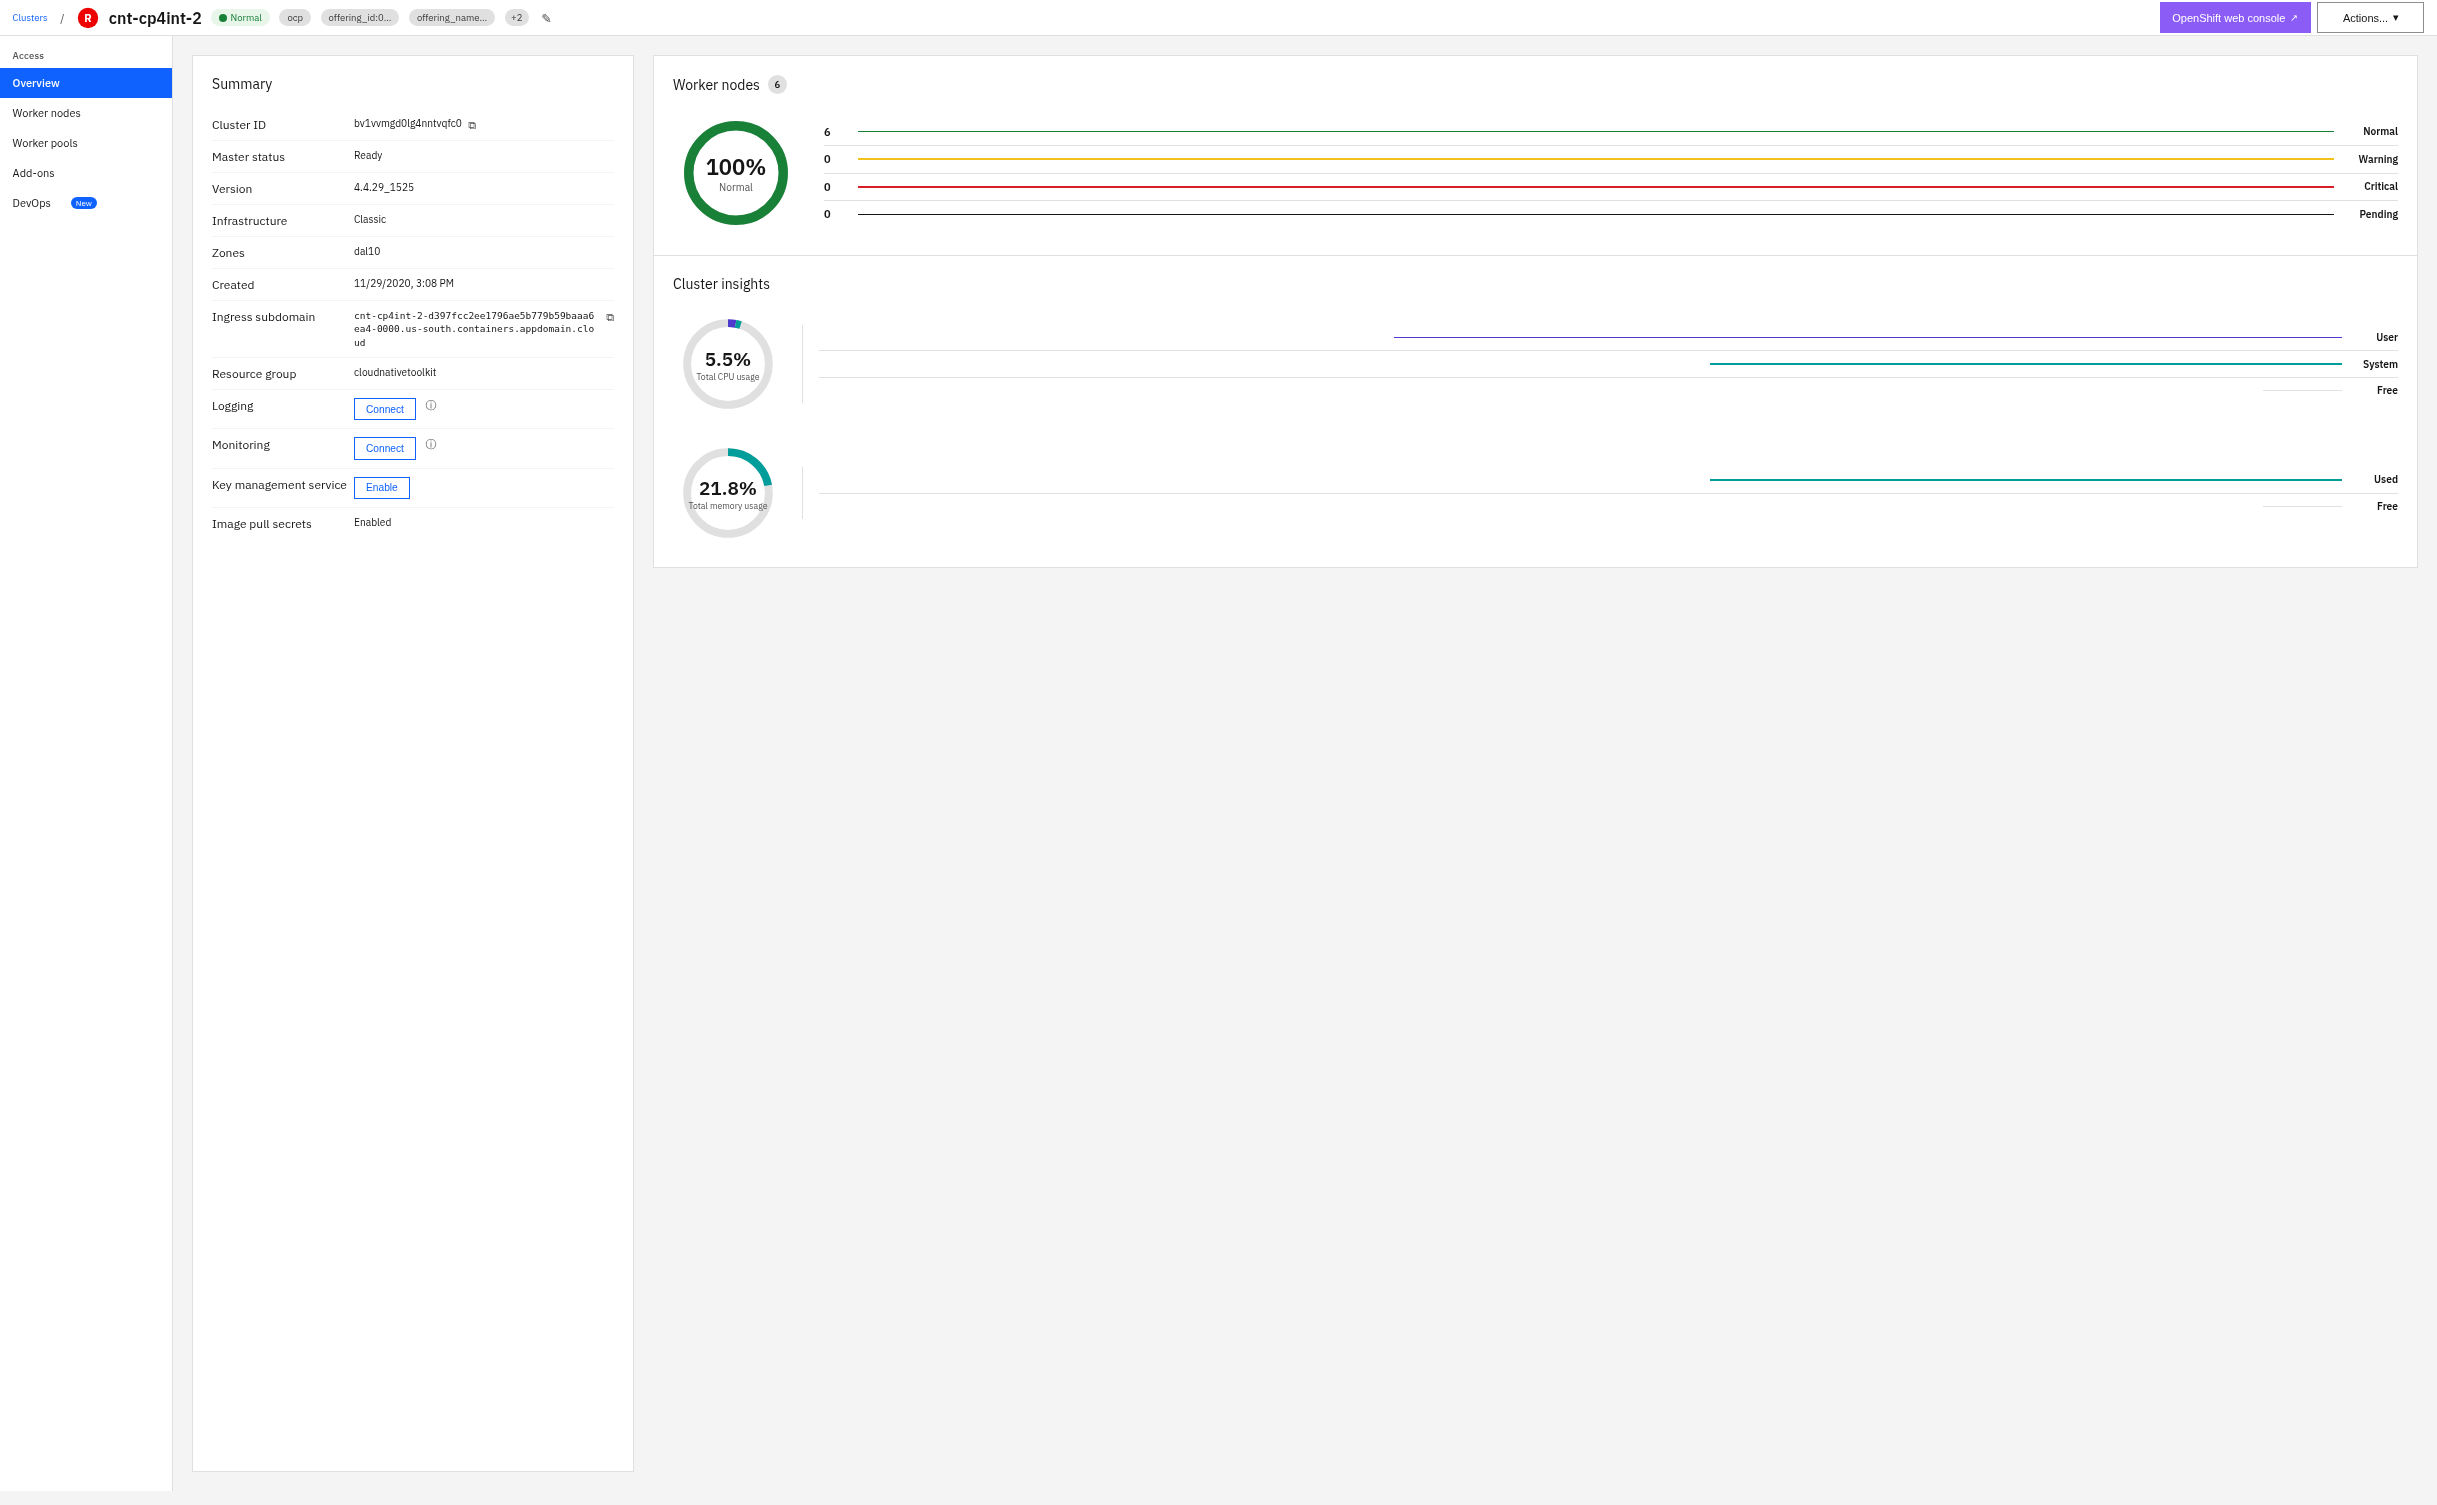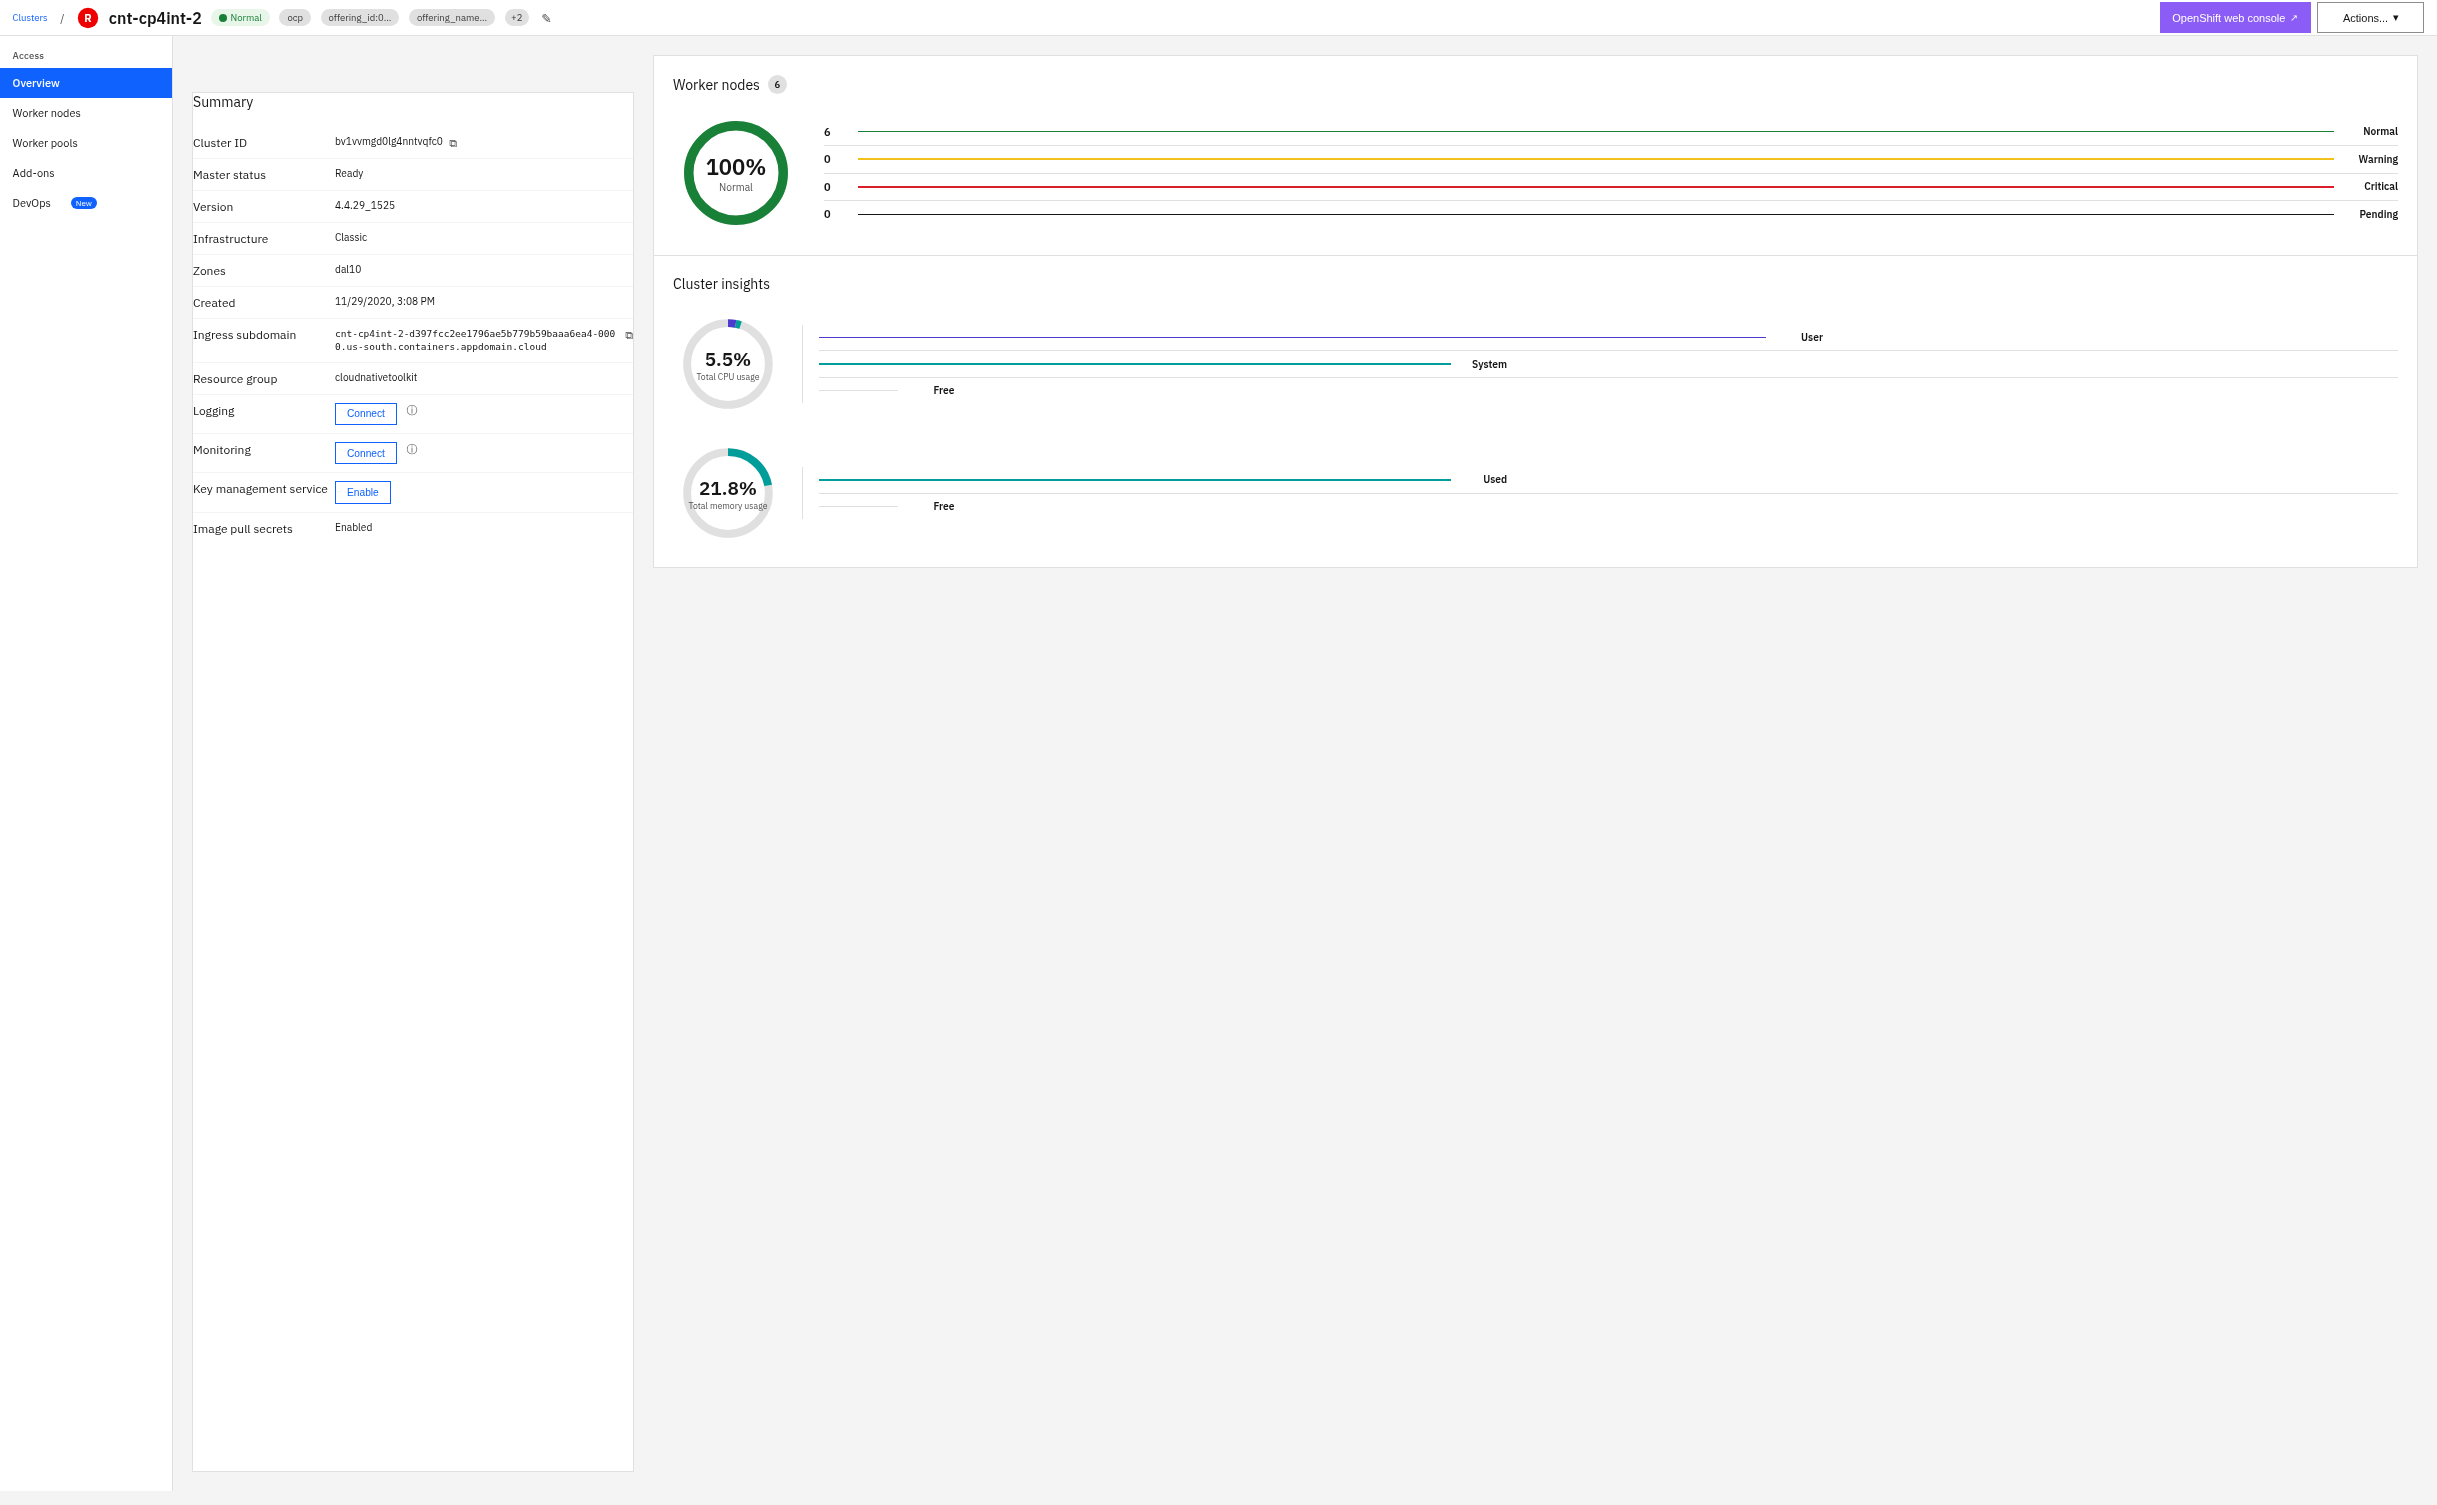--- a/index.html
+++ b/index.html
@@ -27,21 +27,21 @@
     .sidebar { width: 173px; background: #fff; border-right: 0.8px solid #e0e0e0; padding-top: 6.3px; flex-shrink: 0; }
     .sidebar-section { padding: 6.3px 12.6px; font-size: 9.5px; color: #525252; font-weight: 500; letter-spacing: 0.02em; }
     .sidebar-item { padding: 8px 12.6px; font-size: 11px; color: #161616; cursor: pointer; display: flex; align-items: center; gap: 6.3px; }
     .sidebar-item.active { background: #0f62fe; color: #fff; font-weight: 500; }
     .new-badge { background: #0f62fe; color: #fff; font-size: 8px; padding: 0.8px 4.7px; border-radius: 6.3px; margin-left: 14px; }
 
     
     .main { flex: 1; padding: 19px; display: flex; gap: 19px; }
 
     
-    .summary-card { background: #fff; flex: 1; max-width: 442px; border: 0.8px solid #e0e0e0; margin-top: 37px; }
+    .summary-card { background: #fff; padding: 19px; flex: 1; max-width: 442px; border: 0.8px solid #e0e0e0; }
     .card-title { font-size: 14px; font-weight: 400; margin-bottom: 16px; color: #161616; }
     .summary-table { width: 100%; }
     .summary-row { display: flex; padding: 8px 0; border-bottom: 0.8px solid #f4f4f4; align-items: flex-start; }
     .summary-row:last-child { border-bottom: none; }
     .summary-label { font-size: 12px; font-weight: 400; color: #161616; width: 142px; flex-shrink: 0; }
     .summary-value { font-size: 10.2px; color: #161616; flex: 1; display: flex; align-items: flex-start; gap: 6.3px; }
     .copy-icon { cursor: pointer; color: #525252; font-size: 11px; flex-shrink: 0; margin-top: 0.8px; }
     .ingress-text { font-size: 9.5px; font-family: monospace; word-break: break-all; line-height: 1.4; }
     .connect-btn { border: 0.8px solid #0f62fe; background: #fff; color: #0f62fe; padding: 4.7px 11px; font-size: 10.2px; cursor: pointer; }
     .enable-btn { border: 0.8px solid #0f62fe; background: #fff; color: #0f62fe; padding: 4.7px 11px; font-size: 10.2px; cursor: pointer; }
@@ -69,21 +69,21 @@
 
     
     .insights-panel { background: #fff; border: 0.8px solid #e0e0e0; border-top: none; padding: 19px; }
     .insights-content { display: flex; flex-direction: column; gap: 19px; }
     .insight-row { display: flex; gap: 19px; align-items: center; }
     .insight-donut { position: relative; width: 110px; height: 110px; flex-shrink: 0; }
     .insight-label { position: absolute; top: 50%; left: 50%; transform: translate(-50%, -50%); text-align: center; }
     .insight-percent { font-size: 19px; font-weight: 600; color: #161616; }
     .insight-text { font-size: 8.7px; color: #525252; white-space: nowrap; }
     .insight-stats { flex: 1; border-left: 0.8px solid #e0e0e0; padding-left: 16px; }
-    .insight-stat-row { display: flex; align-items: center; padding: 6.3px 0; border-bottom: 0.8px solid #e0e0e0; }
+    .insight-stat-row { display: flex; align-items: center; padding: 6.3px 0; border-bottom: 0.8px solid #e0e0e0; justify-content: flex-end; }
     .insight-stat-row:last-child { border-bottom: none; }
     .insight-bar { height: 1.6px; flex: 1; margin-right: 9.5px; }
     .insight-stat-label { font-size: 10.2px; font-weight: 600; color: #161616; width: 47px; text-align: right; }
 
     
     .donut-svg { width: 100%; height: 100%; }
   </style>
 </head>
 <body>
 

